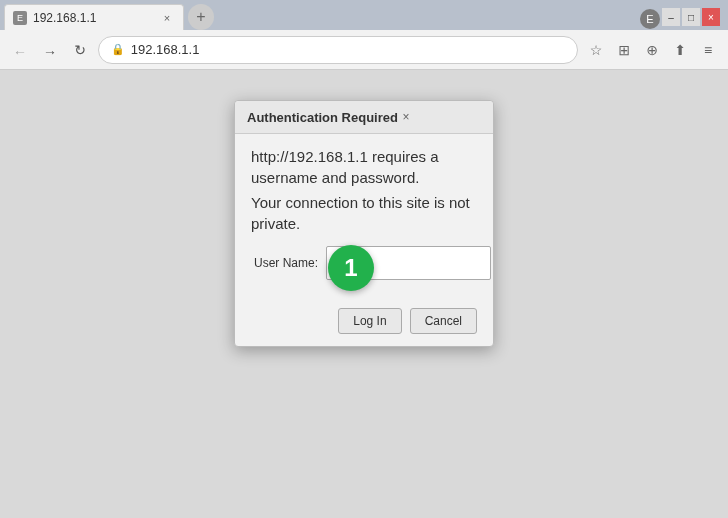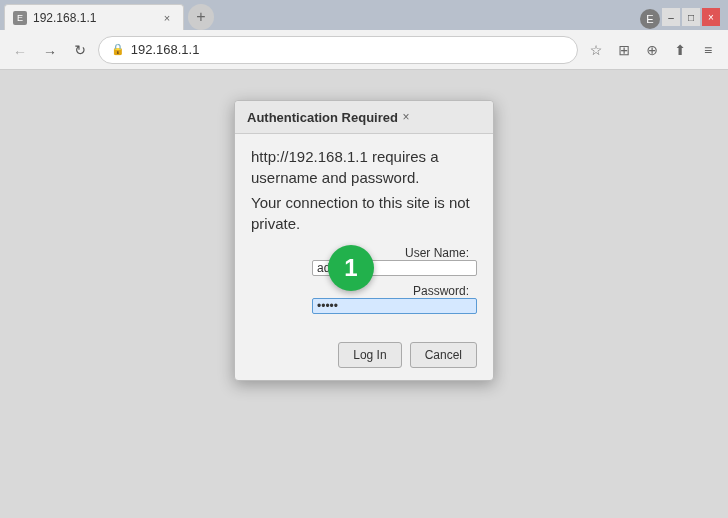--- a/index.html
+++ b/index.html
@@ -267,23 +267,22 @@
       margin-bottom: 4px;
       line-height: 1.4;
     }
 
     .modal-form {
       margin-top: 12px;
     }
 
     .form-row {
       display: flex;
-      align-items: flex-end;
+      align-items: center;
       margin-bottom: 8px;
-      flex-direction: column;
     }
 
     .form-label {
       width: 75px;
       text-align: right;
       font-size: 12px;
       color: #333;
       padding-right: 8px;
       flex-shrink: 0;
     }
@@ -419,24 +418,20 @@
           </div>
         </div>
         <div class="modal-body">
           <p class="modal-info-text">http://192.168.1.1 requires a username and password.</p>
           <p class="modal-info-text">Your connection to this site is not private.</p>
           <div class="modal-form">
             <div class="form-row">
               <label class="form-label">User Name:</label>
               <input type="text" class="form-input" value="admin" style="">
             </div>
-            <div class="form-row">
-              <label class="form-label">Password:</label>
-              <input type="password" class="form-input highlighted" value="12345" style="">
-            </div>
           </div>
         </div>
         <div class="modal-footer">
           <button class="btn btn-primary">Log In</button>
           <button class="btn">Cancel</button>
         </div>
       </div>
     </div>
 
     <div class="badge-circle">

